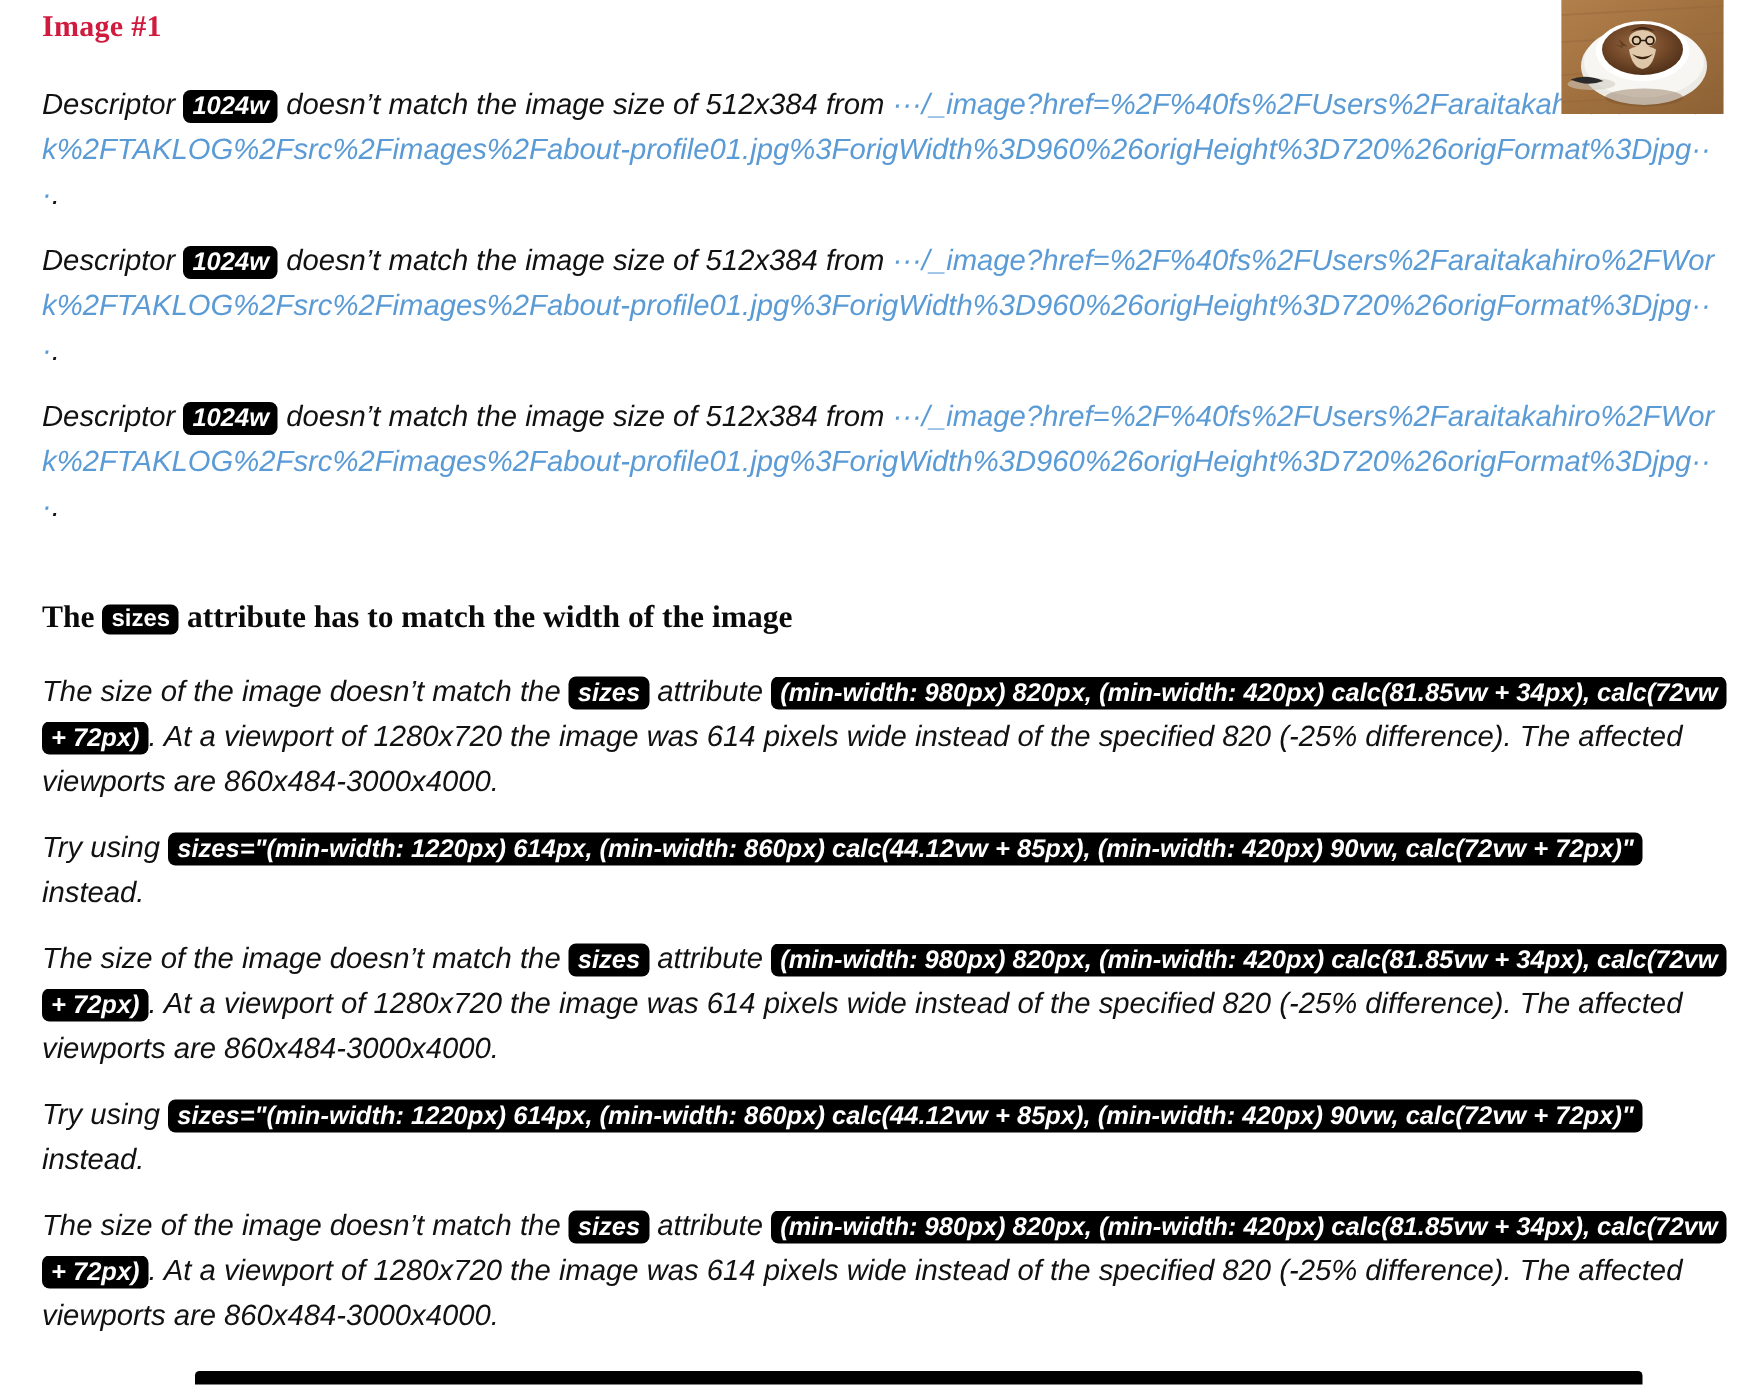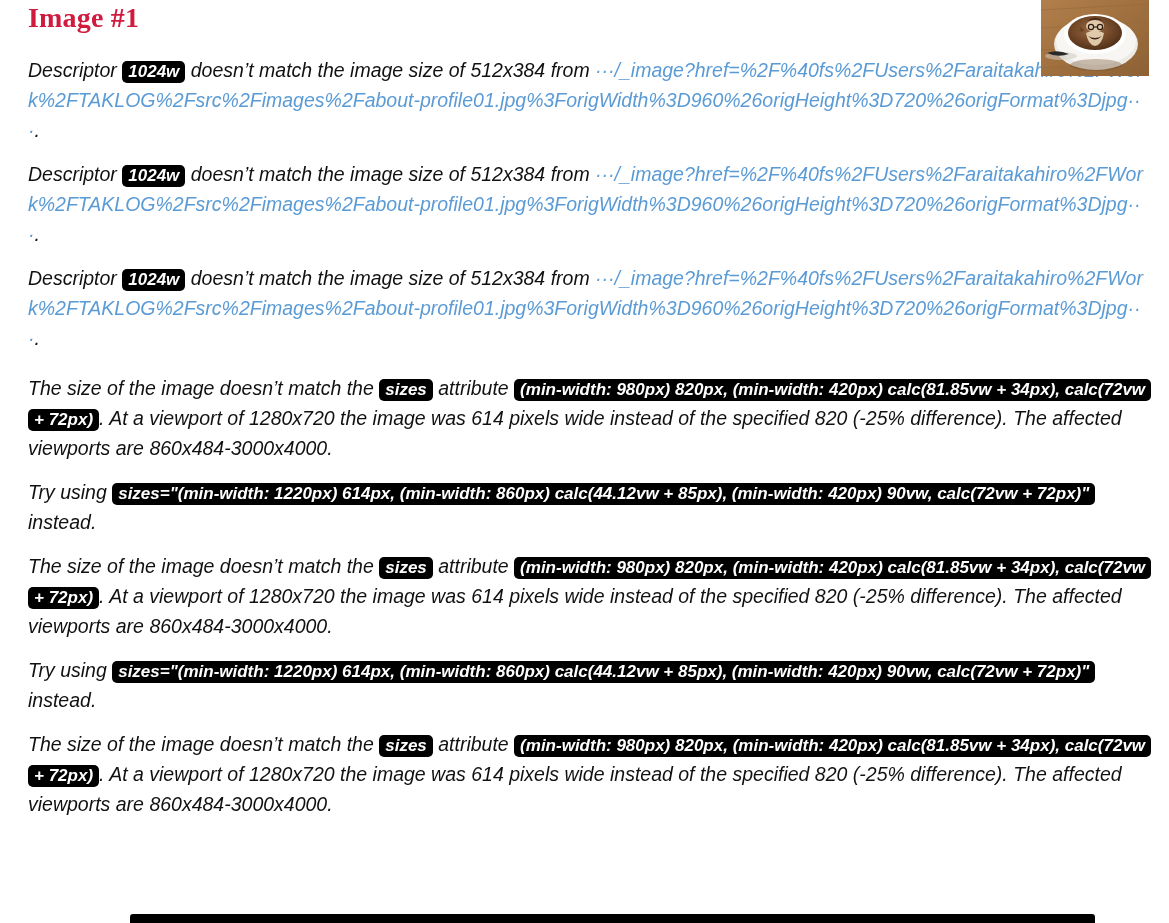--- a/index.html
+++ b/index.html
@@ -20,21 +20,21 @@
   .page {
     position: relative;
     padding: 0 22px 0 28px;
     width: 1169px;
   }
 
   
   .report-title {
     font-family: "Liberation Serif", serif;
     font-weight: bold;
-    font-size: 28px;
+    font-size: 20px;
     line-height: 34px;
     color: #d01b3f;
     margin: 0;
     padding-top: 1px;
     letter-spacing: 0.2px;
   }
 
   
   .thumb {
     position: absolute;
@@ -184,20 +184,25 @@
 
     <p class="msg">
       <span>Descriptor</span>
       <span class="code-badge">1024w</span>
       <span>doesn’t match the image size of 512x384 from</span>
       <a class="link" href="#">···/_image?href=%2F%40fs%2FUsers%2Faraitakahiro%2FWork%2FTAKLOG%2Fsrc%2Fimages%2Fabout-profile01.jpg%3ForigWidth%3D960%26origHeight%3D720%26origFormat%3Djpg···</a><span>.</span>
     </p>
 
   </div>
 
+  <h2 class="section-heading heading-2">
+    <span>The</span>
+    <span class="code-badge">sizes</span>
+    <span>attribute has to match the width of the image</span>
+  </h2>
 
   <div class="msg-list">
 
     <p class="msg">
       <span>The size of the image doesn’t match the</span>
       <span class="code-badge">sizes</span>
       <span>attribute</span>
       <span class="code-badge wrap">(min-width: 980px) 820px, (min-width: 420px) calc(81.85vw + 34px), calc(72vw + 72px)</span><span>. At a viewport of 1280x720 the image was 614 pixels wide instead of the specified 820 (-25% difference). The affected viewports are 860x484-3000x4000.</span>
     </p>
 

